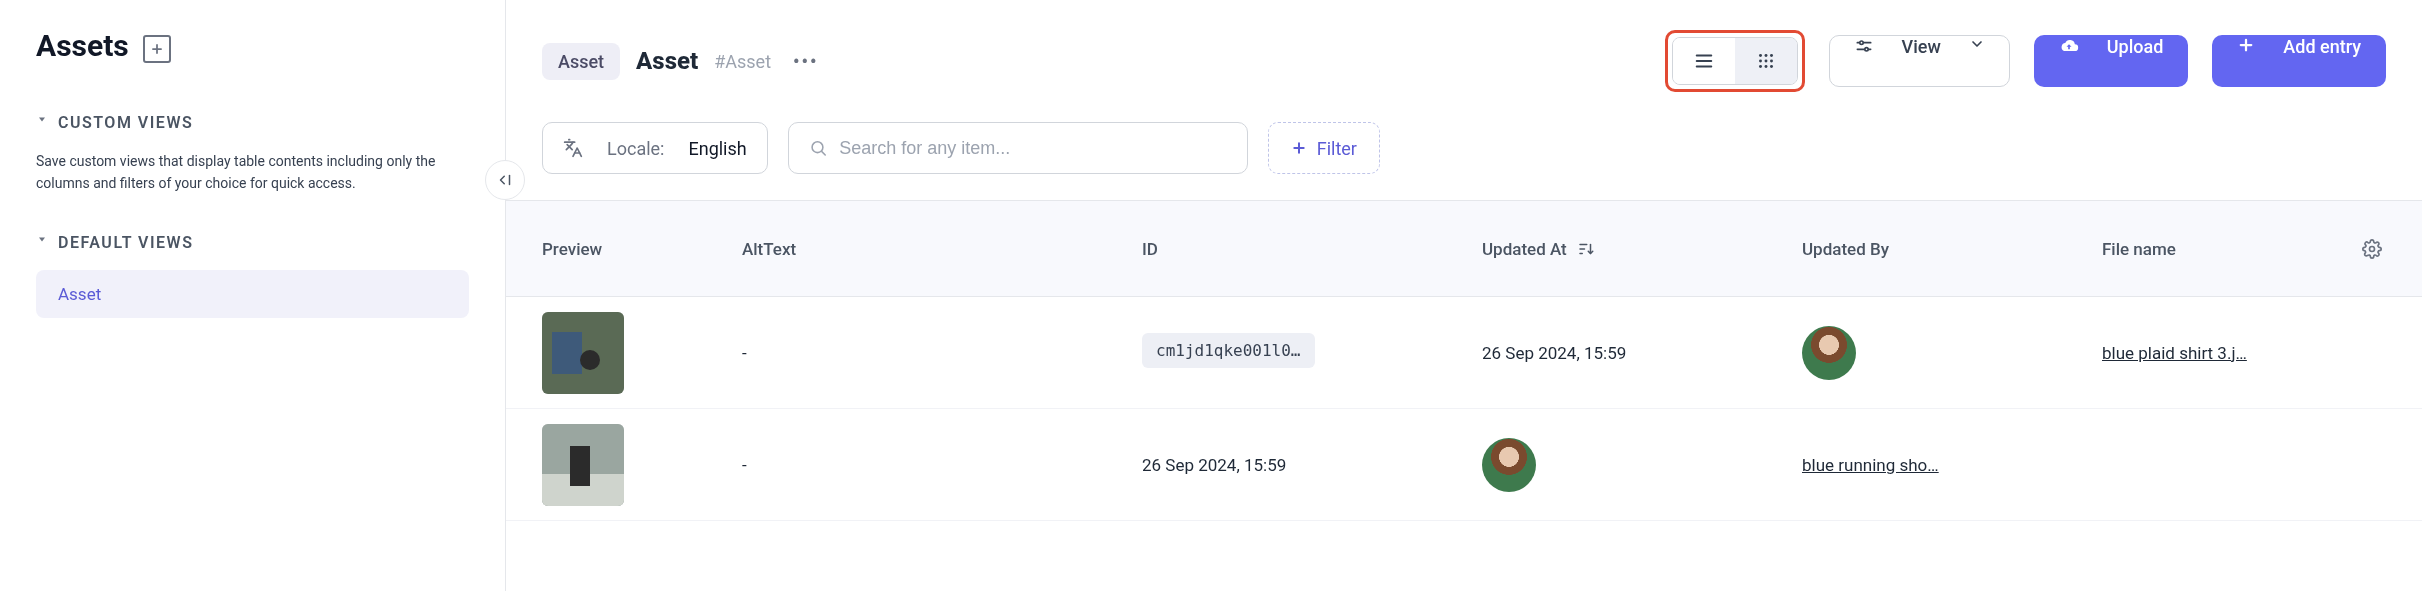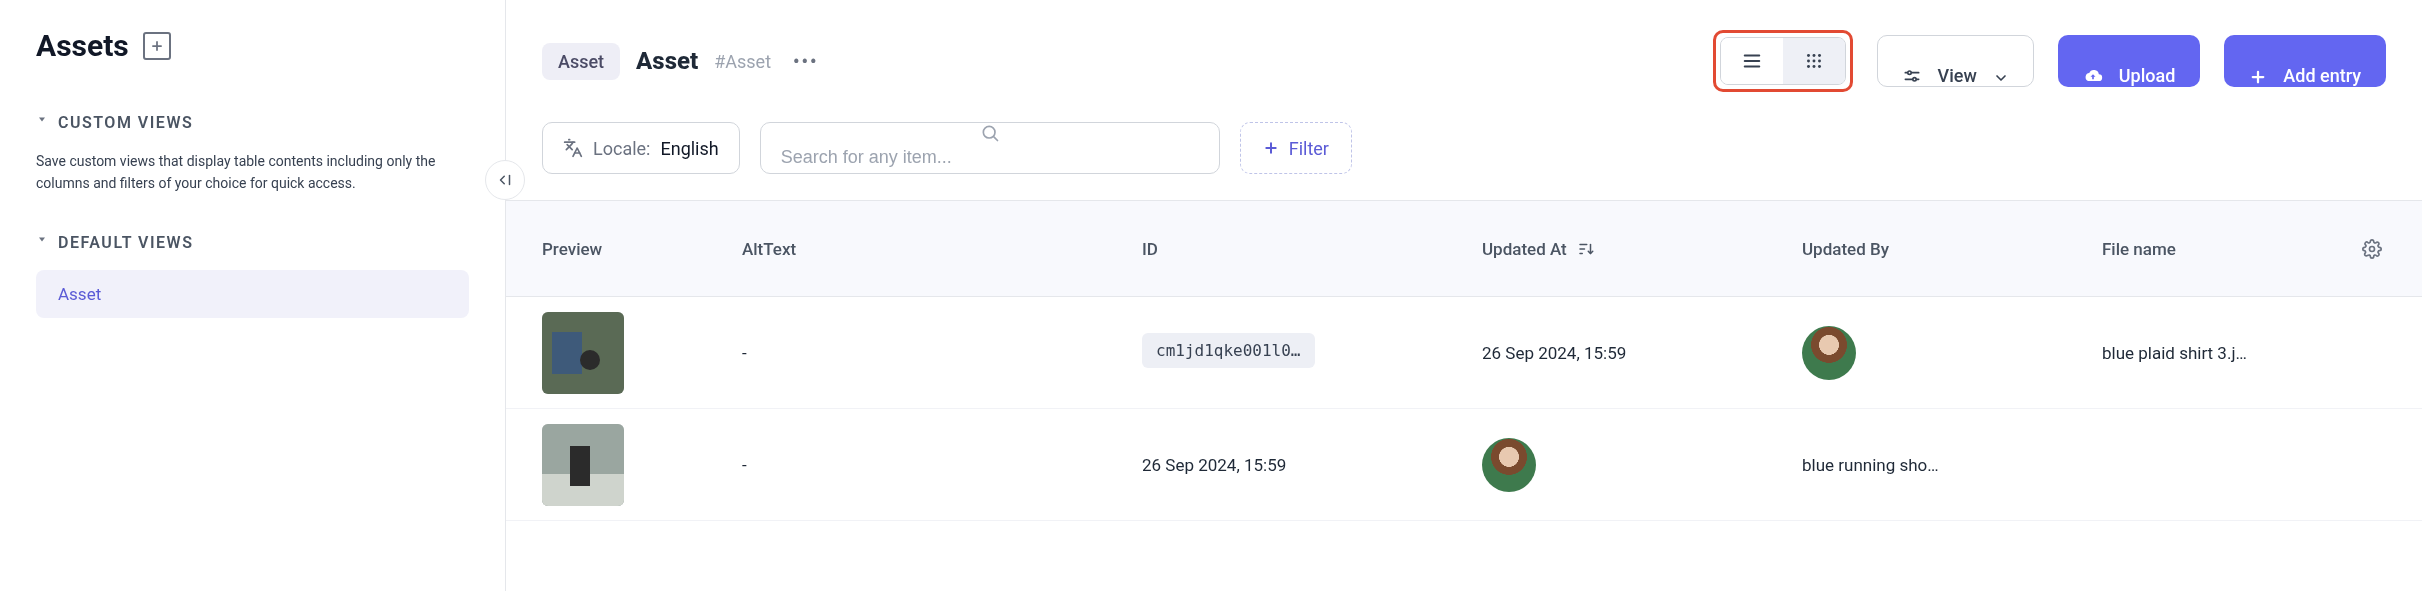--- a/index.html
+++ b/index.html
@@ -34,21 +34,21 @@
     border-radius: 50%;
     background: #ffffff;
     border: 1px solid #e5e7eb;
     display: flex;
     align-items: center;
     justify-content: center;
     cursor: pointer;
   }
   .title-row {
     display: flex;
-    align-items: center;
+    align-items: flex-end;
     gap: 14px;
     margin-bottom: 50px;
   }
   .assets-title {
     font-size: 30px;
     font-weight: 700;
     color: #111827;
   }
   .title-add {
     width: 28px;
@@ -162,22 +162,22 @@
     justify-content: center;
     cursor: pointer;
     background: #ffffff;
   }
   .toggle-btn.active {
     background: #eef0f6;
   }
   .btn {
     height: 52px;
     display: flex;
-    align-items: flex-end;
-    gap: 16px;
+    align-items: flex-start;
+    gap: 28px;
     padding: 0 24px;
     border-radius: 10px;
     font-size: 18px;
     font-weight: 500;
     cursor: pointer;
     border: 1px solid transparent;
   }
   .btn-outline {
     border-color: #d1d5db;
     color: #374151;
@@ -192,38 +192,37 @@
   .filterbar {
     display: flex;
     align-items: center;
     gap: 20px;
     padding: 12px 36px 26px 36px;
     border-bottom: 1px solid #e5e7eb;
   }
   .locale {
     display: flex;
     align-items: center;
-    gap: 10px;
+    gap: 24px;
     padding: 0 20px;
     height: 52px;
     border: 1px solid #d1d5db;
     border-radius: 10px;
   }
   .locale-label { color: #6b7280; font-size: 18px; }
   .locale-value { color: #111827; font-size: 18px; font-weight: 400; }
   .search {
     display: flex;
     align-items: center;
-    gap: 4px;
+    gap: 12px;
     padding: 0 20px;
     height: 52px;
     width: 460px;
     border: 1px solid #d1d5db;
     border-radius: 10px;
-    flex-direction: column;
   }
   .search input {
     border: none;
     outline: none;
     font-size: 18px;
     color: #374151;
     width: 100%;
     background: transparent;
   }
   .search input::placeholder { color: #9ca3af; }
@@ -297,20 +296,21 @@
     width: 54px;
     height: 54px;
     border-radius: 50%;
     background: radial-gradient(circle at 50% 35%, #e8c9b0 0 22%, #7a4a2e 23% 40%, #3e7a4d 41% 100%);
   }
   .filename {
     white-space: nowrap;
     overflow: hidden;
     text-overflow: ellipsis;
     max-width: 280px;
+    text-decoration: underline;
   }
 
   
   svg { display:block; }
 </style>
 </head>
 <body>
 
 <div class="app">
 

